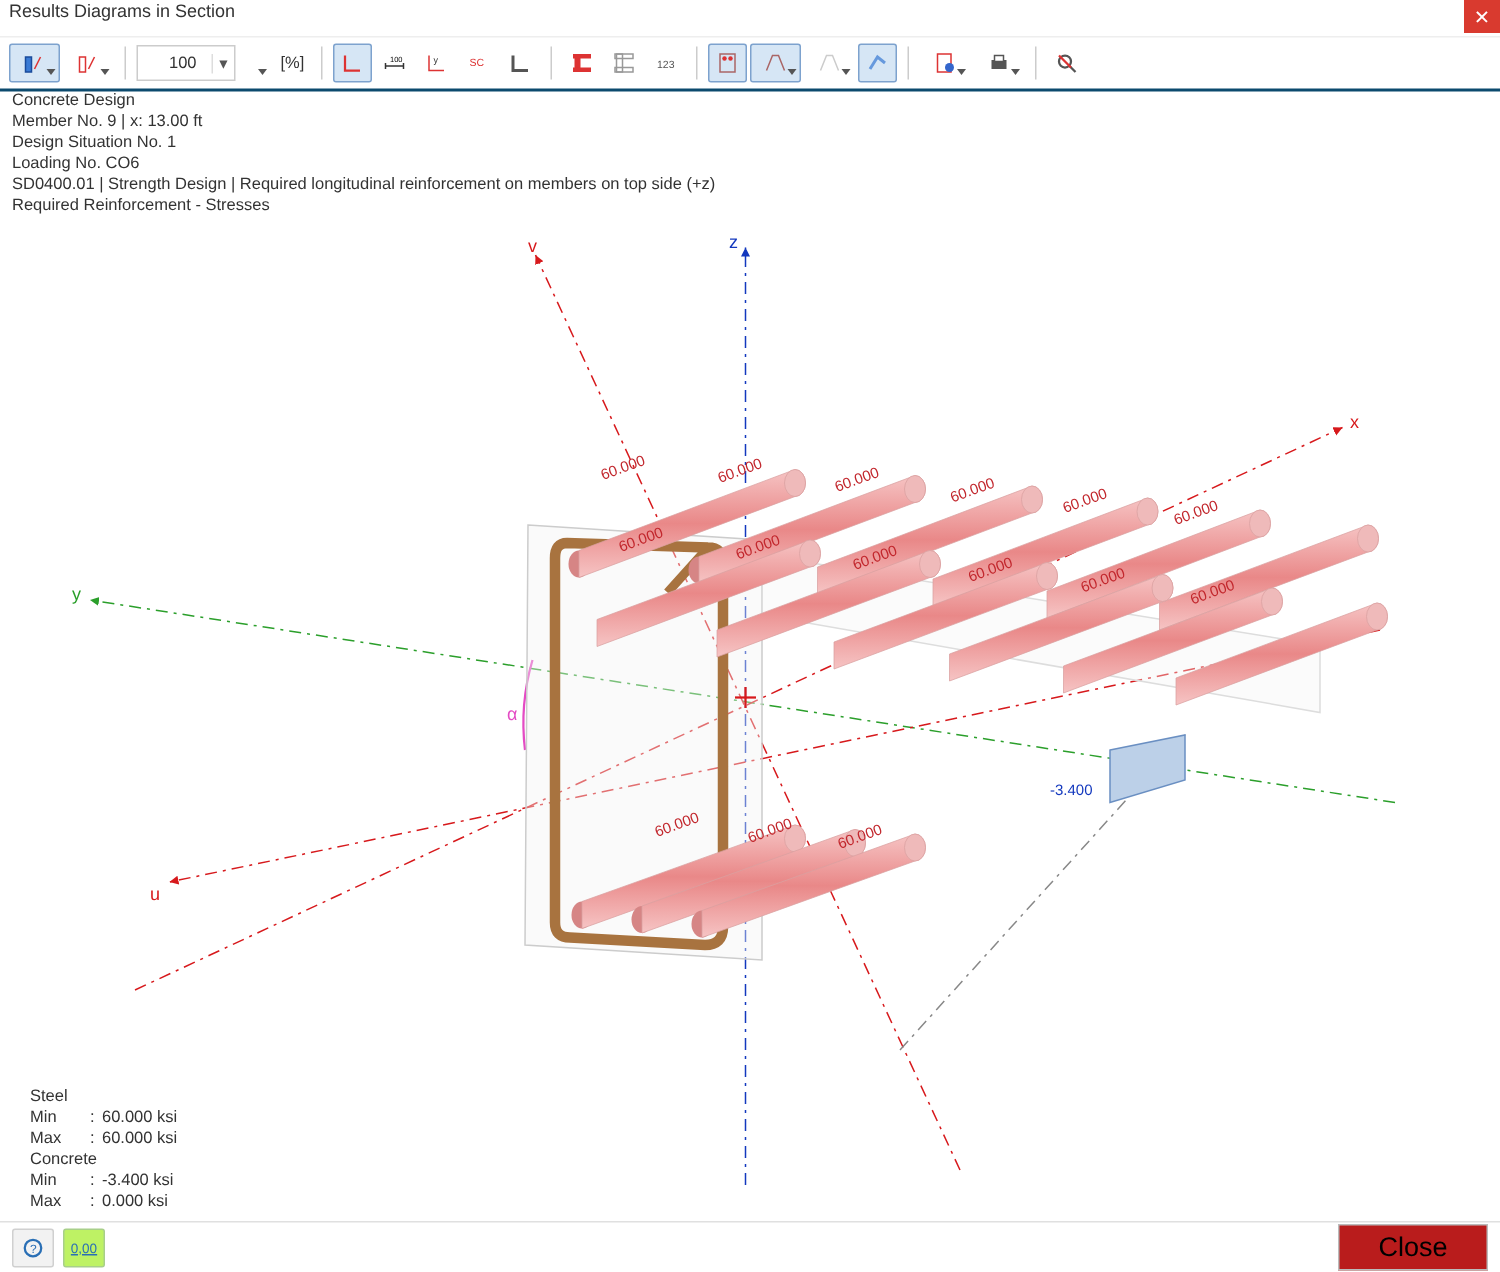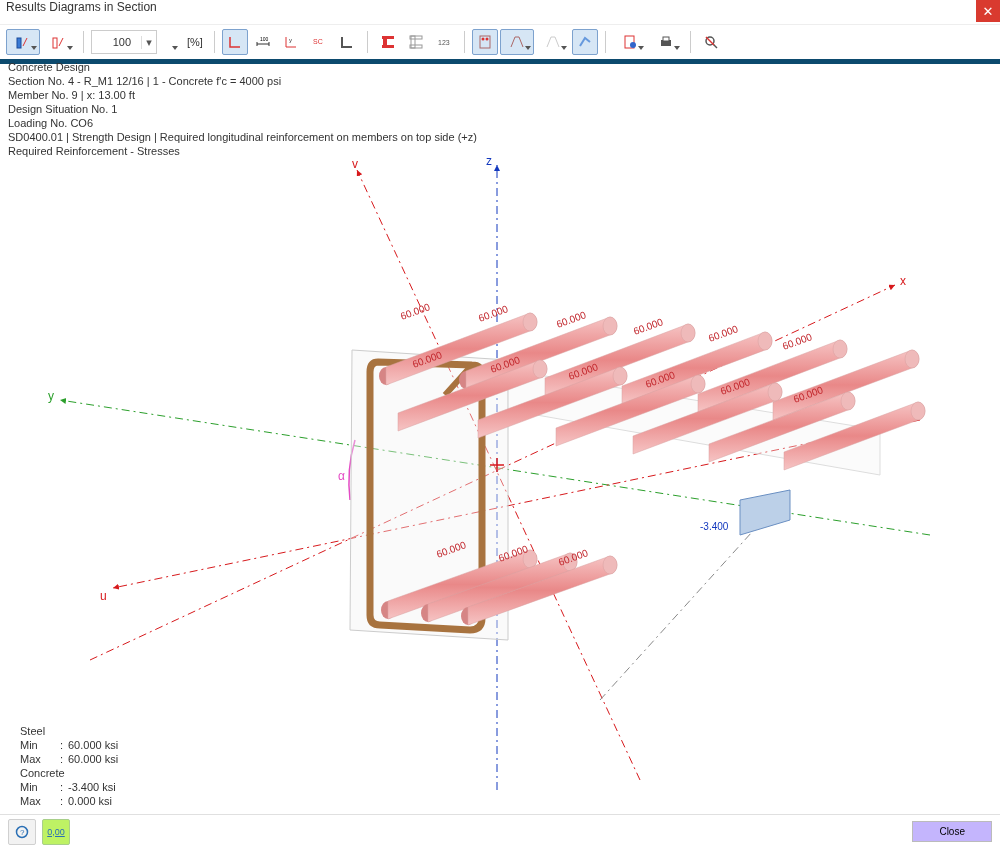--- a/index.html
+++ b/index.html
@@ -36,21 +36,21 @@
   justify-content: center;
   font-size: 13px;
   cursor: pointer;
 }
 .toolbar {
   height: 34px;
   display: flex;
   align-items: center;
   gap: 2px;
   padding: 0 6px;
-  border-bottom: 5px solid #0c4a6e;
+  border-bottom: 2px solid #0c4a6e;
 }
 .tool-btn {
   width: 24px;
   height: 24px;
   display: flex;
   align-items: center;
   justify-content: center;
   border: 1px solid transparent;
   border-radius: 2px;
   cursor: pointer;
@@ -131,22 +131,22 @@
   display: flex;
   align-items: center;
   padding: 0 8px;
   box-sizing: border-box;
 }
 .footer .tool-btn { border: 1px solid #d0d0d0; background: #f2f2f2; width:26px; height:24px; }
 .footer .close-btn {
   margin-left: auto;
   padding: 4px 26px;
   border: 1px solid #bbb;
-  background: #c4b5fd;
-  font-size: 10px;
+  background: #b91c1c;
+  font-size: 18px;
   cursor: pointer;
 }
 .bar-label {
   font-size: 10px;
   fill: #c2272d;
   font-family: Arial, sans-serif;
 }
 .axis-label { font-size: 12px; font-family: Arial, sans-serif; }
 </style>
 </head>
@@ -267,21 +267,20 @@
     <svg width="16" height="16">
         <circle cx="7" cy="7" r="4" fill="none" stroke="#555" stroke-width="1.5"></circle>
         <path d="M10 10 L14 14" stroke="#555" stroke-width="1.5"></path>
         <path d="M3 3 L11 11" stroke="#d33" stroke-width="1.5"></path>
       </svg>
   </div>
 </div>
 
 <div class="info-block">
   <div>Concrete Design</div>
-  <div>Section No. 4 - R_M1 12/16 | 1 - Concrete f'c = 4000 psi</div>
   <div>Member No. 9 | x: 13.00 ft</div>
   <div>Design Situation No. 1</div>
   <div>Loading No. CO6</div>
   <div>SD0400.01 | Strength Design | Required longitudinal reinforcement on members on top side (+z)</div>
   <div>Required Reinforcement - Stresses</div>
 </div>
 
 <svg class="canvas" viewBox="0 0 1000 750">
   <defs>
     <marker id="arrR" markerWidth="8" markerHeight="8" refX="6" refY="3" orient="auto">

